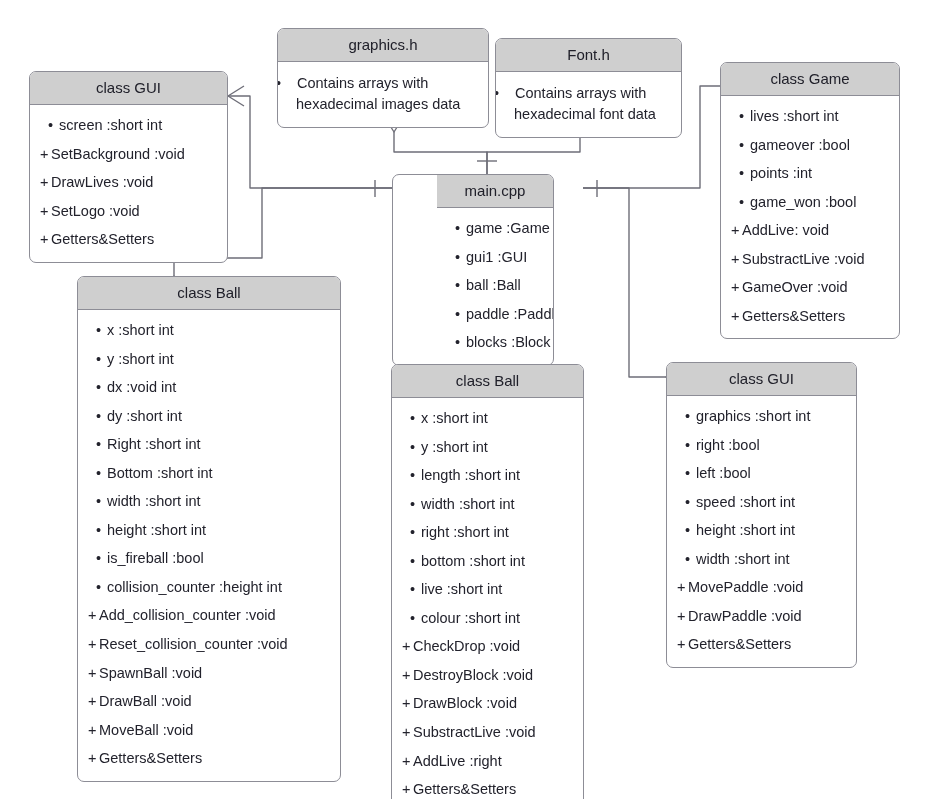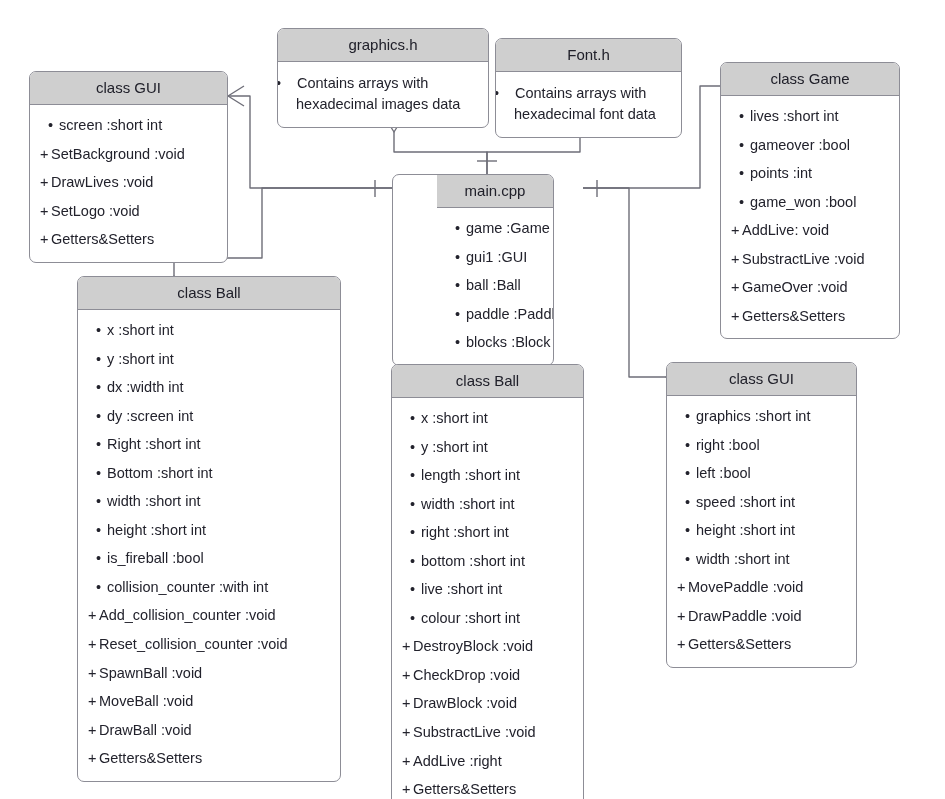--- a/index.html
+++ b/index.html
@@ -159,50 +159,50 @@
       <div class="row attr"><span class="sym">•</span><span>paddle :Paddle</span></div>
       <div class="row attr"><span class="sym">•</span><span>blocks :Block</span></div>
     </div>
   </div>
 
   <div class="umlbox" style="left:57px; top:276px; width:264px;margin-left:20px;">
     <div class="hdr">class Ball</div>
     <div class="body">
       <div class="row attr"><span class="sym">•</span><span>x :short int</span></div>
       <div class="row attr"><span class="sym">•</span><span>y :short int</span></div>
-      <div class="row attr"><span class="sym">•</span><span>dx :width int</span></div>
-      <div class="row attr"><span class="sym">•</span><span>dy :screen int</span></div>
+      <div class="row attr"><span class="sym">•</span><span>dx :void int</span></div>
+      <div class="row attr"><span class="sym">•</span><span>dy :short int</span></div>
       <div class="row attr"><span class="sym">•</span><span>Right :short int</span></div>
       <div class="row attr"><span class="sym">•</span><span>Bottom :short int</span></div>
       <div class="row attr"><span class="sym">•</span><span>width :short int</span></div>
       <div class="row attr"><span class="sym">•</span><span>height :short int</span></div>
       <div class="row attr"><span class="sym">•</span><span>is_fireball :bool</span></div>
-      <div class="row attr"><span class="sym">•</span><span>collision_counter :with int</span></div>
+      <div class="row attr"><span class="sym">•</span><span>collision_counter :height int</span></div>
       <div class="row"><span class="sym">+</span><span>Add_collision_counter :void</span></div>
       <div class="row"><span class="sym">+</span><span>Reset_collision_counter :void</span></div>
       <div class="row"><span class="sym">+</span><span>SpawnBall :void</span></div>
+      <div class="row"><span class="sym">+</span><span>DrawBall :void</span></div>
       <div class="row"><span class="sym">+</span><span>MoveBall :void</span></div>
-      <div class="row"><span class="sym">+</span><span>DrawBall :void</span></div>
       <div class="row"><span class="sym">+</span><span>Getters&amp;Setters</span></div>
     </div>
   </div>
 
   <div class="umlbox" style="left:391px; top:364px; width:193px;">
     <div class="hdr">class Ball</div>
     <div class="body">
       <div class="row attr"><span class="sym">•</span><span>x :short int</span></div>
       <div class="row attr"><span class="sym">•</span><span>y :short int</span></div>
       <div class="row attr"><span class="sym">•</span><span>length :short int</span></div>
       <div class="row attr"><span class="sym">•</span><span>width :short int</span></div>
       <div class="row attr"><span class="sym">•</span><span>right :short int</span></div>
       <div class="row attr"><span class="sym">•</span><span>bottom :short int</span></div>
       <div class="row attr"><span class="sym">•</span><span>live :short int</span></div>
       <div class="row attr"><span class="sym">•</span><span>colour :short int</span></div>
+      <div class="row"><span class="sym">+</span><span>CheckDrop :void</span></div>
       <div class="row"><span class="sym">+</span><span>DestroyBlock :void</span></div>
-      <div class="row"><span class="sym">+</span><span>CheckDrop :void</span></div>
       <div class="row"><span class="sym">+</span><span>DrawBlock :void</span></div>
       <div class="row"><span class="sym">+</span><span>SubstractLive :void</span></div>
       <div class="row"><span class="sym">+</span><span>AddLive :right</span></div>
       <div class="row"><span class="sym">+</span><span>Getters&amp;Setters</span></div>
     </div>
   </div>
 
   <div class="umlbox" style="left:666px; top:362px; width:191px;">
     <div class="hdr">class GUI</div>
     <div class="body">

